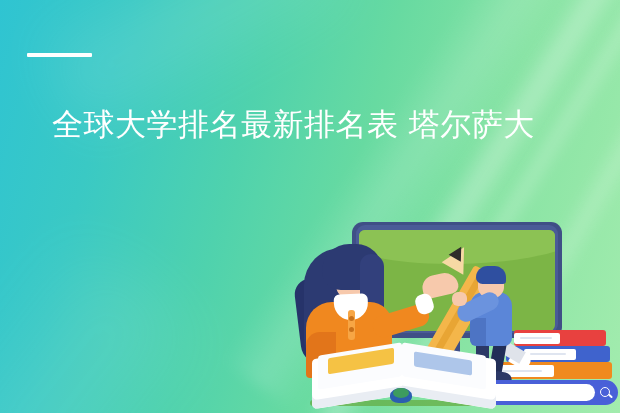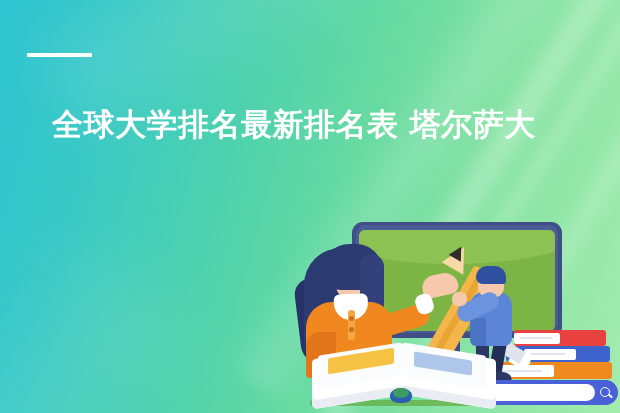--- a/index.html
+++ b/index.html
@@ -56,21 +56,21 @@
 
   
   .headline {
     position: absolute;
     left: 52px;
     top: 104px;
     width: 560px;
     color: #ffffff;
     font-size: 31px;
     line-height: 40px;
-    font-weight: bold;
+    font-weight: normal;
     letter-spacing: 0.5px;
     white-space: nowrap;
     overflow: hidden;
   }
 
   
   .illus {
     position: absolute;
     left: 296px;
     top: 206px;

